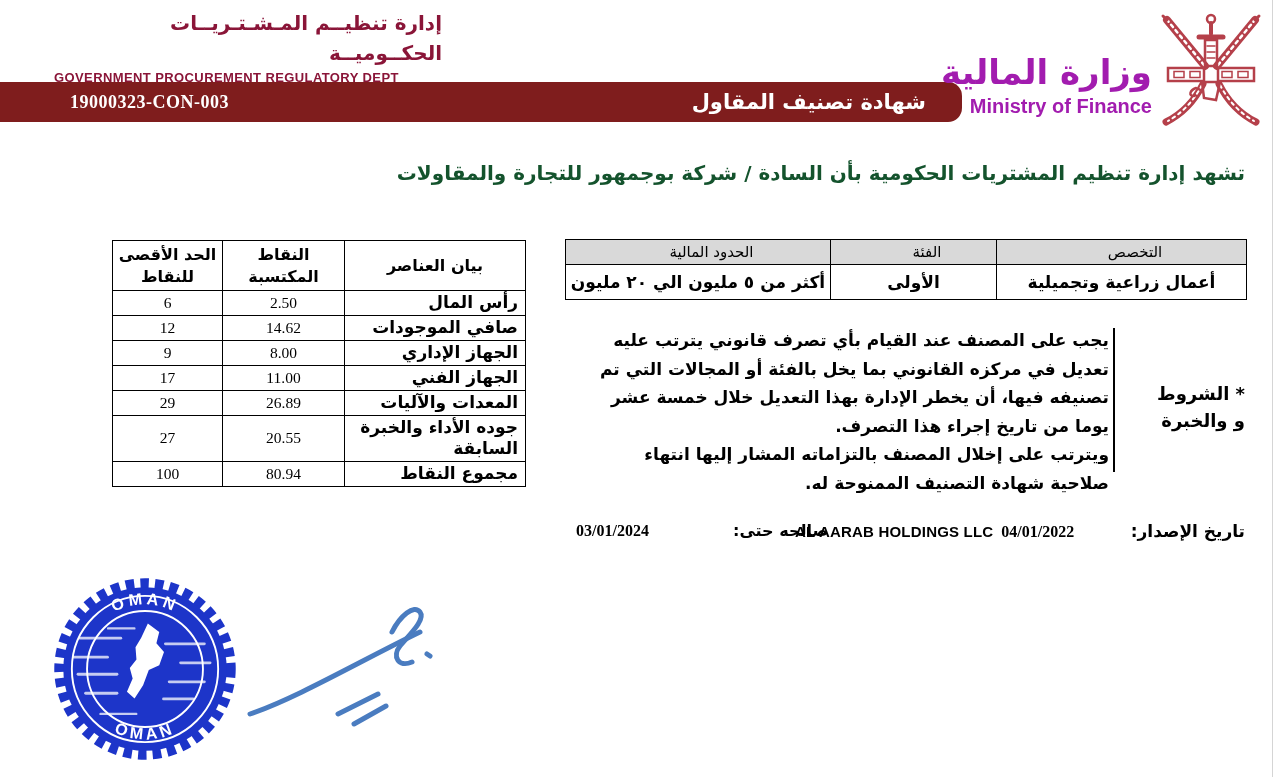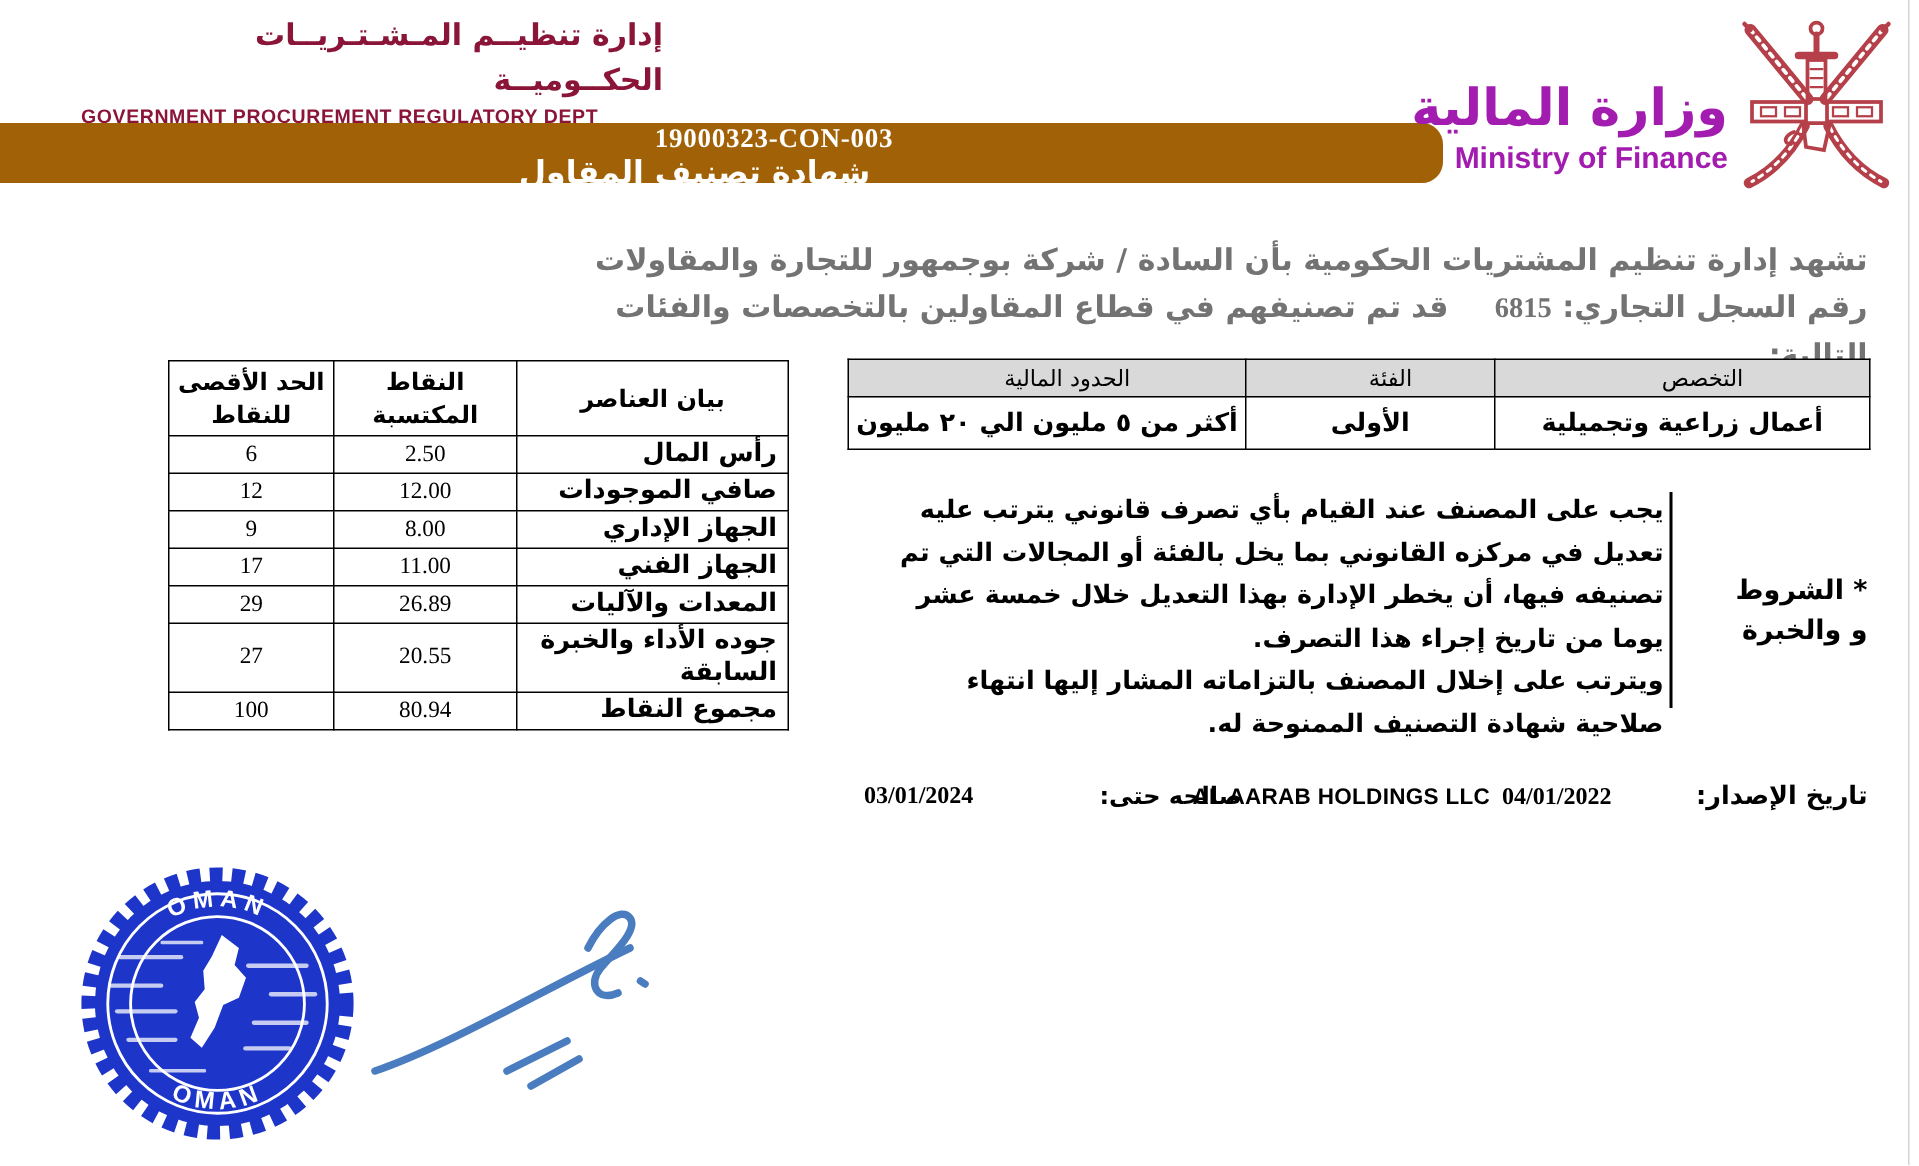--- a/index.html
+++ b/index.html
@@ -7,35 +7,35 @@
   body { font-family:"DejaVu Sans", sans-serif; }
   .page { position:relative; width:1279px; height:777px; background:#fff; overflow:hidden; }
   .edge-line { position:absolute; right:6px; top:0; width:1px; height:777px; background:#d5d5d5; }
 
   
   .dept-block { position:absolute; left:54px; top:8px; width:388px; color:#8a1538; }
   .dept-ar { font-size:20px; font-weight:bold; text-align:right; direction:rtl; line-height:30px; }
   .dept-en { font-size:13px; font-weight:bold; letter-spacing:.4px; margin-top:2px; font-family:"Liberation Sans", sans-serif; }
 
   
-  .cert-bar { position:absolute; left:0; top:82px; width:962px; height:40px; background:#a16207;
-              border-radius:0 14px 14px 0; display:flex; align-items:center; justify-content:space-between;flex-direction:column; }
+  .cert-bar { position:absolute; left:0; top:82px; width:962px; height:40px; background:#7f1d1d;
+              border-radius:0 14px 14px 0; display:flex; align-items:center; justify-content:space-between; }
   .cert-no { color:#fff; font-family:"Liberation Serif", serif; font-weight:bold; font-size:18px;
              margin-left:70px; letter-spacing:.5px; }
   .cert-title { color:#fff; font-size:21px; font-weight:bold; margin-right:36px; direction:rtl; }
 
   
   .ministry-text { position:absolute; left:928px; top:52px; width:224px; text-align:right; color:#a21caf; }
   .ministry-ar { font-size:34px; font-weight:bold; direction:rtl; line-height:40px; }
   .ministry-en { font-size:20px; font-weight:bold; margin-top:3px; font-family:"Liberation Sans", sans-serif; }
   .emblem { position:absolute; left:1156px; top:10px; }
 
   
   .intro { position:absolute; right:34px; top:158px; width:900px; direction:rtl; text-align:right;
-           font-size:20px; font-weight:bold; line-height:31px; color:#737373; }
+           font-size:20px; font-weight:bold; line-height:31px; color:#14532d; }
   .reg-no { font-family:"Liberation Serif", serif; font-weight:bold; font-size:19px; margin-left:24px; }
 
   
   table { border-collapse:collapse; table-layout:fixed; }
   .class-table { position:absolute; left:565px; top:239px; width:681px; direction:rtl; }
   .class-table th, .class-table td { border:1.6px solid #000; text-align:center; vertical-align:middle; }
   .class-table th { background:#d9d9d9; height:25px; font-size:15px; font-weight:normal;padding-left:27px; }
   .class-table td { height:35px; font-size:17px; font-weight:bold; }
 
   
@@ -113,25 +113,20 @@
       <rect x="49" y="30" width="12" height="26" stroke-width="2.5"></rect>
       <path d="M51,36 L59,36 M51,42 L59,42 M51,48 L59,48" stroke-width="1.5"></path>
 
       <path d="M46,72 L64,72 L60,90 L48,88 Z" stroke-width="2.5"></path>
       <path d="M40,78 C34,80 32,86 38,86" stroke-width="2.5"></path>
     </g>
   </svg>
 
   <div class="intro">
     <div>تشهد إدارة تنظيم المشتريات الحكومية بأن السادة /  شركة بوجمهور للتجارة والمقاولات</div>
-    <div>
-      <span>رقم السجل التجاري:</span>
-      <span class="reg-no">6815</span>
-      <span>قد تم تصنيفهم في قطاع المقاولين بالتخصصات والفئات التالية:</span>
-    </div>
   </div>
 
   <table class="class-table">
     <colgroup>
         <col style="width:250px">
         <col style="width:166px">
         <col style="width:265px">
       </colgroup>
     <thead>
       <tr>
@@ -163,21 +158,21 @@
       </tr>
     </thead>
     <tbody>
       <tr>
         <td class="el">رأس المال</td>
         <td class="num">2.50</td>
         <td class="num">6</td>
       </tr>
       <tr>
         <td class="el">صافي الموجودات</td>
-        <td class="num">12.00</td>
+        <td class="num">14.62</td>
         <td class="num">12</td>
       </tr>
       <tr>
         <td class="el">الجهاز الإداري</td>
         <td class="num">8.00</td>
         <td class="num">9</td>
       </tr>
       <tr>
         <td class="el">الجهاز الفني</td>
         <td class="num">11.00</td>

